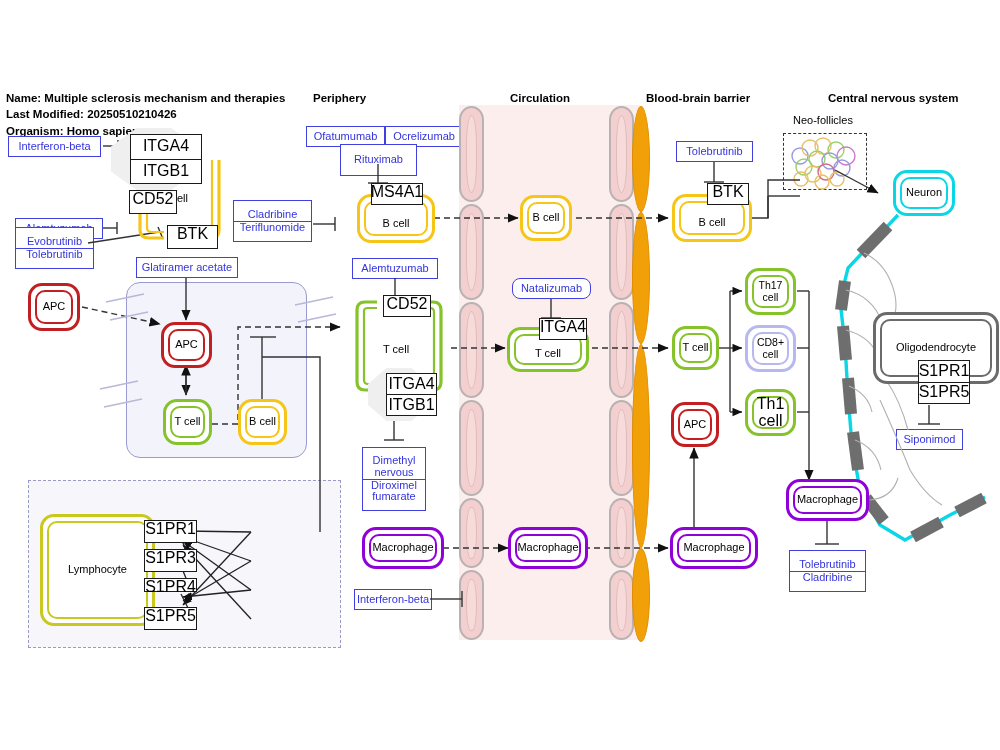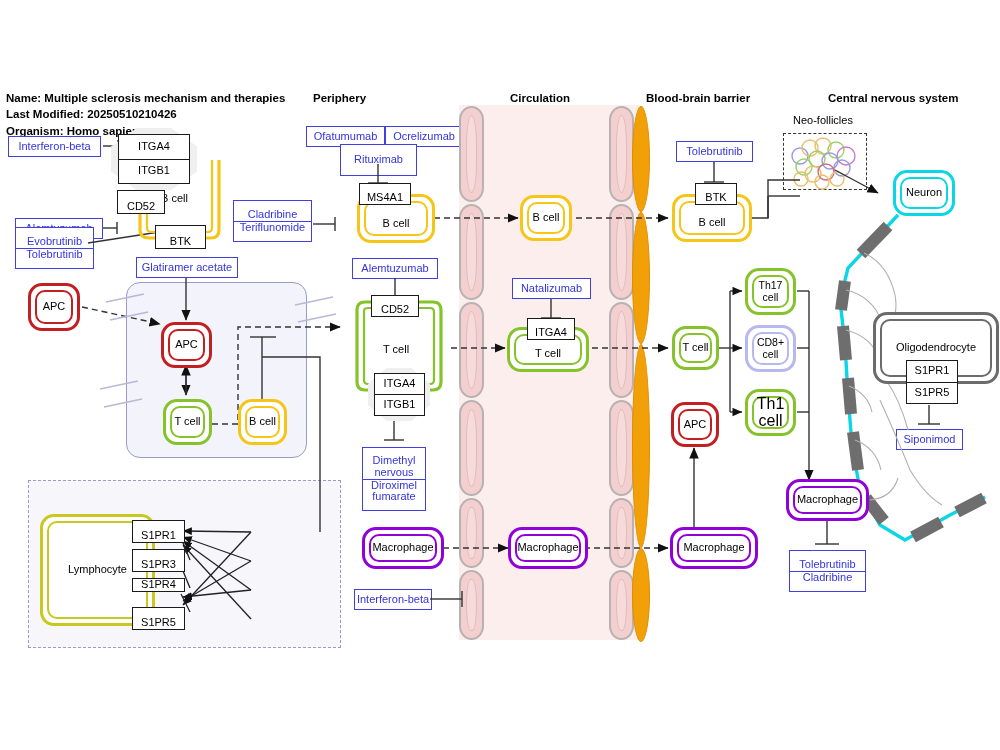--- a/index.html
+++ b/index.html
@@ -17,22 +17,22 @@
   
   .drug{position:absolute;box-sizing:border-box;border:1.3px solid #4040e0;background:#fff;
         color:#3333dd;font-size:11px;display:flex;align-items:center;justify-content:center;
         text-align:center;line-height:1.05;}
   .drug.stack{flex-direction:column;}
   .drug.stack > div{width:100%;display:flex;align-items:center;justify-content:center;}
   .drug.stack > div + div{border-top:1.3px solid #4040e0;}
 
   
   .prot{position:absolute;box-sizing:border-box;border:1.4px solid #1a1a1a;background:#fff;
-        color:#000;font-size:11px;display:flex;align-items:flex-end;justify-content:center;
-        text-align:center;line-height:1.05;z-index:6;}
+        color:#000;font-size:16px;display:flex;align-items:flex-start;justify-content:center;
+        text-align:center;line-height:1.05;z-index:6;margin-left:12px;}
   .prot.stack{flex-direction:column;}
   .prot.stack > div{width:100%;display:flex;align-items:center;justify-content:center;flex:1;}
   .prot.stack > div + div{border-top:1.6px solid #1a1a1a;}
 
   
   .cell{position:absolute;box-sizing:border-box;border-radius:14px;background:#fff;z-index:4;}
   .cell .inner{position:absolute;left:4px;top:4px;right:4px;bottom:4px;border-radius:10px;
                box-sizing:border-box;background:#fff;
                display:flex;align-items:center;justify-content:center;text-align:center;
                font-size:11px;color:#000;line-height:1.05;}
@@ -359,21 +359,21 @@
     <div>Diroximel fumarate</div>
   </div>
   <div class="cell mac" style="left:362px;top:527px;width:82px;height:42px;">
     <div class="inner">Macrophage</div>
   </div>
   <div class="drug" style="left:354px;top:589px;width:78px;height:21px;">Interferon-beta</div>
 
   <div class="cell b" style="left:520px;top:195px;width:52px;height:46px;">
     <div class="inner">B cell</div>
   </div>
-  <div class="drug" style="left:512px;top:278px;width:79px;height:21px;">Natalizumab</div>
+  <div class="drug" style="left:512px;top:278px;width:79px;height:21px;border-radius:8px;">Natalizumab</div>
   <div class="prot" style="left:527px;top:318px;width:48px;height:22px;">ITGA4</div>
   <div class="cell t" style="left:507px;top:327px;width:82px;height:45px;">
     <div class="inner" style="padding-top:8px;">T cell</div>
   </div>
   <div class="cell mac" style="left:508px;top:527px;width:80px;height:42px;">
     <div class="inner">Macrophage</div>
   </div>
 
   <div class="drug" style="left:676px;top:141px;width:77px;height:21px;">Tolebrutinib</div>
   <div class="prot" style="left:695px;top:183px;width:42px;height:22px;">BTK</div>

